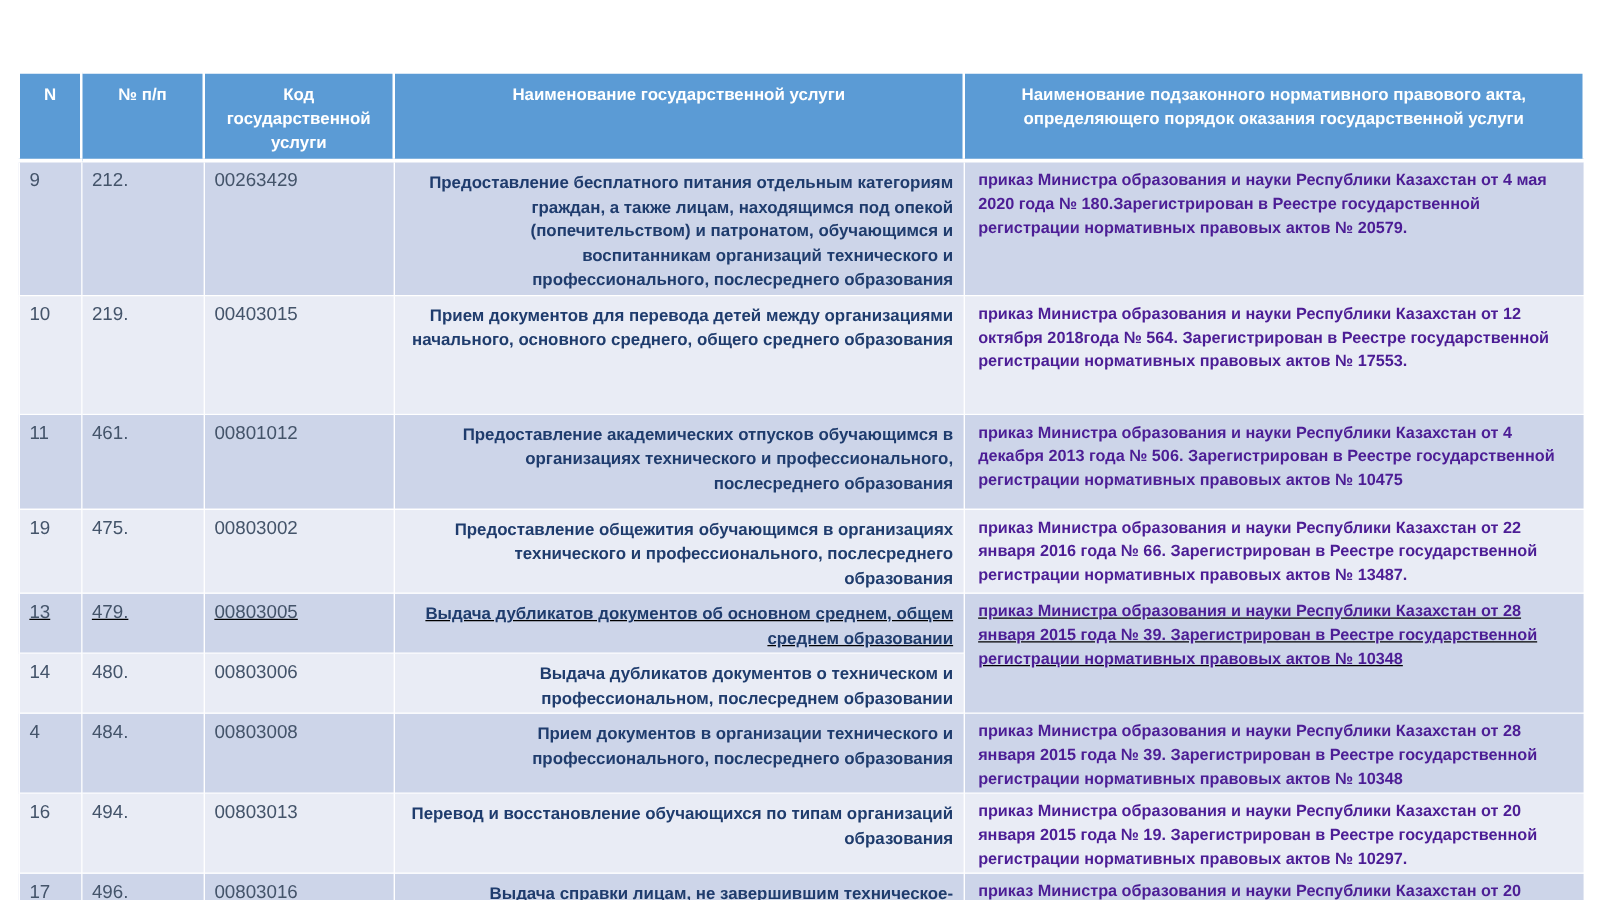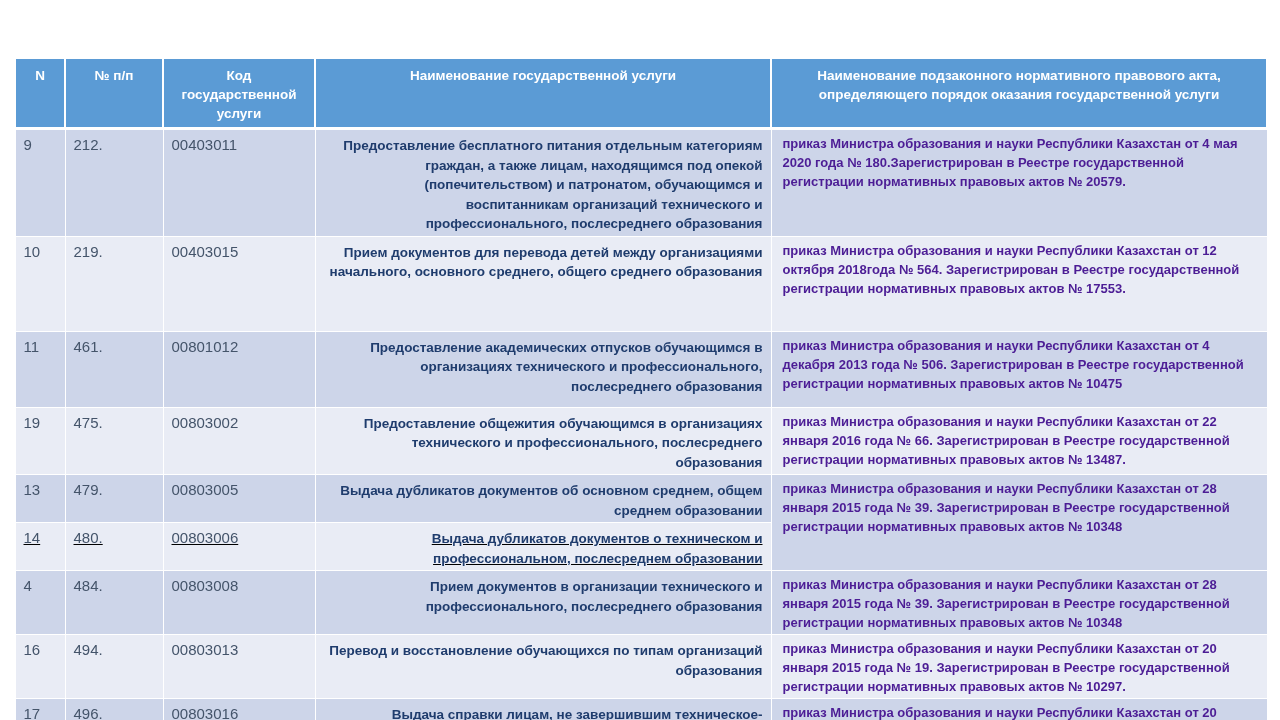--- a/index.html
+++ b/index.html
@@ -20,21 +20,21 @@
     vertical-align:top;text-align:left;padding:2px 8px;
     border:1.5px solid #ffffff;
   }
   tr.odd  td{background:#cdd5e9;}
   tr.even td{background:#e9ecf5;}
   td.merged{background:#cdd5e9;}
   td.num{color:#44546a;font-size:15px;padding-top:6px;font-weight:normal;}
   td.service{color:#1f3c6d;font-weight:bold;font-size:13.5px;line-height:19.5px;padding-top:6px;text-align:right;}
   td.act{color:#4c1d95;font-weight:bold;font-size:13px;line-height:19px;padding-top:4px;padding-left:11px;}
   tr.r0{height:100px;} tr.r1{height:95px;} tr.r2{height:76px;margin-top:48px;}
-  tr.r3{height:62px;}  tr.r4{height:40px;} tr.r5{height:42px;text-decoration:underline;}
+  tr.r3{height:62px;}  tr.r4{height:40px;text-decoration:underline;} tr.r5{height:42px;}
   tr.r6{height:56px;}  tr.r7{height:57px;} tr.r8{height:62px;}
   tr.hdr{height:58px;}
 </style>
 </head>
 <body>
 
 <table class="services">
   <colgroup>
     <col style="width:50px">
       <col style="width:98px">
@@ -48,21 +48,21 @@
       <th>№ п/п</th>
       <th>Код государственной услуги</th>
       <th>Наименование государственной услуги</th>
       <th>Наименование подзаконного нормативного правового акта, определяющего порядок оказания государственной услуги</th>
     </tr>
   </thead>
   <tbody>
     <tr class="odd r0">
       <td class="num">9</td>
       <td class="num">212.</td>
-      <td class="num">00403011</td>
+      <td class="num">00263429</td>
       <td class="service">Предоставление бесплатного питания отдельным категориям граждан, а также лицам, находящимся под опекой (попечительством) и патронатом, обучающимся и воспитанникам организаций технического и профессионального, послесреднего образования</td>
       <td class="act">приказ Министра образования и науки Республики Казахстан от 4 мая 2020 года № 180.Зарегистрирован в Реестре государственной регистрации нормативных правовых актов № 20579.</td>
     </tr>
     <tr class="even r1">
       <td class="num">10</td>
       <td class="num">219.</td>
       <td class="num">00403015</td>
       <td class="service">Прием документов для перевода детей между организациями начального, основного среднего, общего среднего образования</td>
       <td class="act">приказ Министра образования и науки Республики Казахстан от 12 октября 2018года № 564. Зарегистрирован в Реестре государственной регистрации нормативных правовых актов № 17553.</td>
     </tr>

